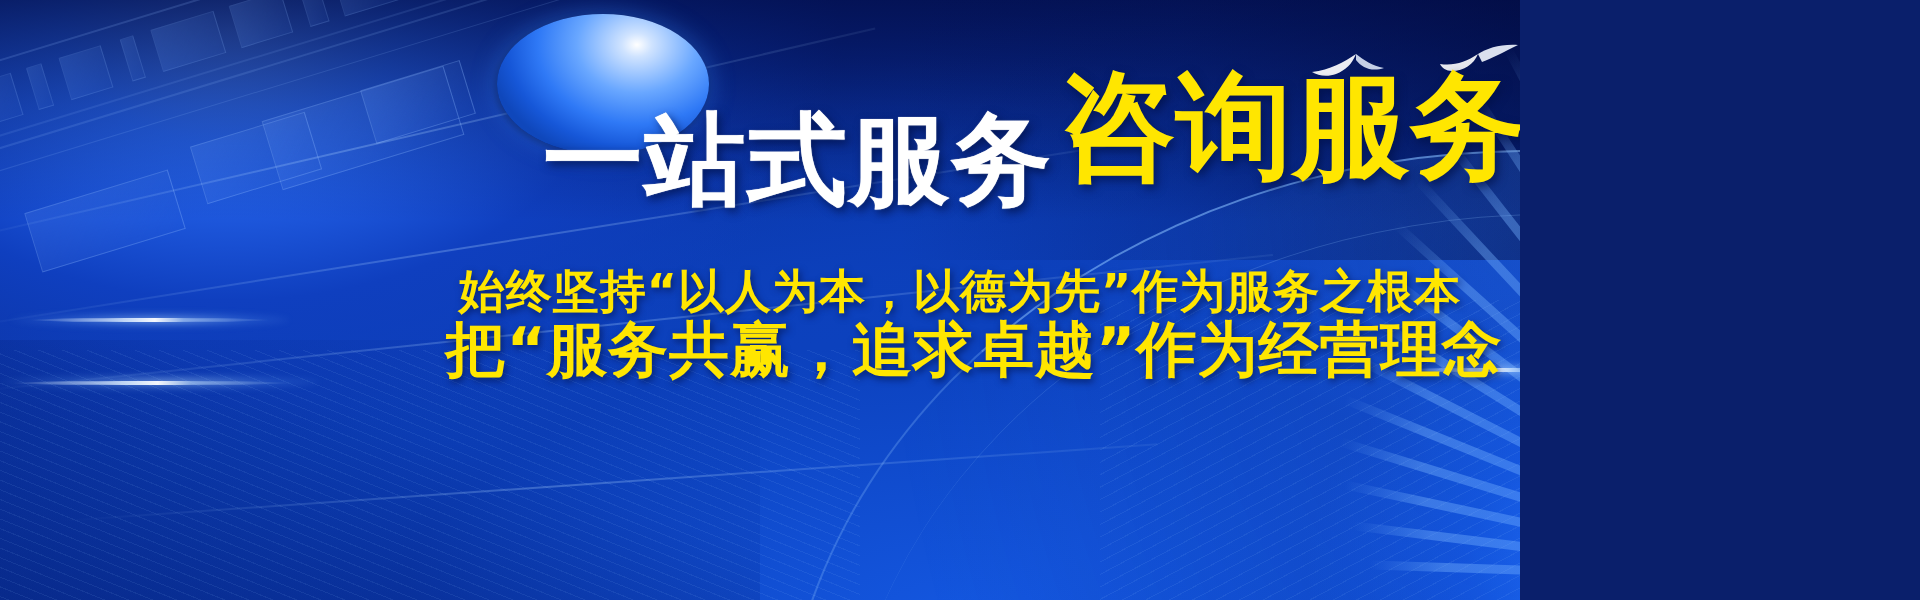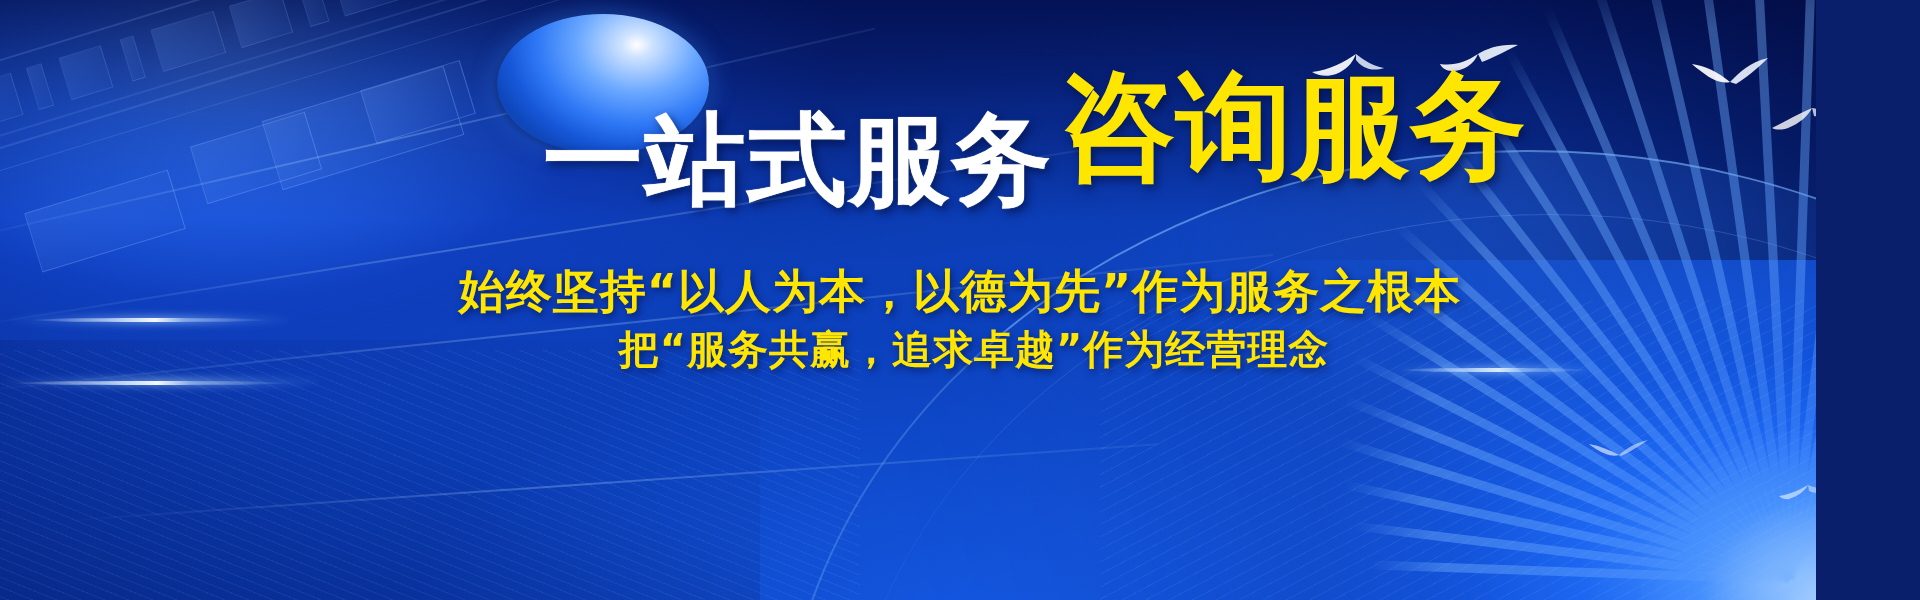--- a/index.html
+++ b/index.html
@@ -5,21 +5,21 @@
   * { margin:0; padding:0; box-sizing:border-box; }
   html, body {
     width:1920px; height:600px;
     overflow:hidden;
     background:#0a1f6b;
     font-family:"Liberation Sans", sans-serif;
   }
 
   #banner {
     position:relative;
-    width:1816px;
+    width:1520px;
     height:600px;
     overflow:hidden;
     background:
       radial-gradient(ellipse 620px 420px at 1790px 575px, #86bcff 0%, #3d8bff 16%, #1a64f0 34%, #0f4fd8 52%, rgba(10,52,160,0) 78%),
       radial-gradient(ellipse 760px 520px at 230px 30px, #4f8dff 0%, #2a6cf5 22%, #0f3fbf 52%, rgba(8,30,120,0) 80%),
       radial-gradient(ellipse 1400px 700px at 960px 620px, #1457e0 0%, #0c41bd 40%, rgba(8,36,140,0) 80%),
       linear-gradient(170deg, #0b2a96 0%, #0a2a8f 22%, #0c3bb2 48%, #0f49c8 70%, #1356d8 88%, #1a62e4 100%);
   }
 
   
@@ -205,21 +205,21 @@
     color:#ffe600;
     text-shadow:2px 3px 7px rgba(2,16,70,0.65);
   }
   .sub-line {
     display:block;
     white-space:nowrap;
     letter-spacing:1px;
   }
   .sub-line.l1 { font-size:40px; line-height:56px; }
   .sub-line.l2 { font-size:46px; line-height:58px; }
-  .sub-line.l3 { font-size:40px; line-height:58px;padding-left:28px; }
+  .sub-line.l3 { font-size:60px; line-height:58px;padding-left:28px; }
 </style>
 </head>
 <body>
 
 <div id="banner">
 
   <div class="vignette-top"></div>
   <div class="vignette-right"></div>
   <div class="vignette-bottomleft"></div>
 

